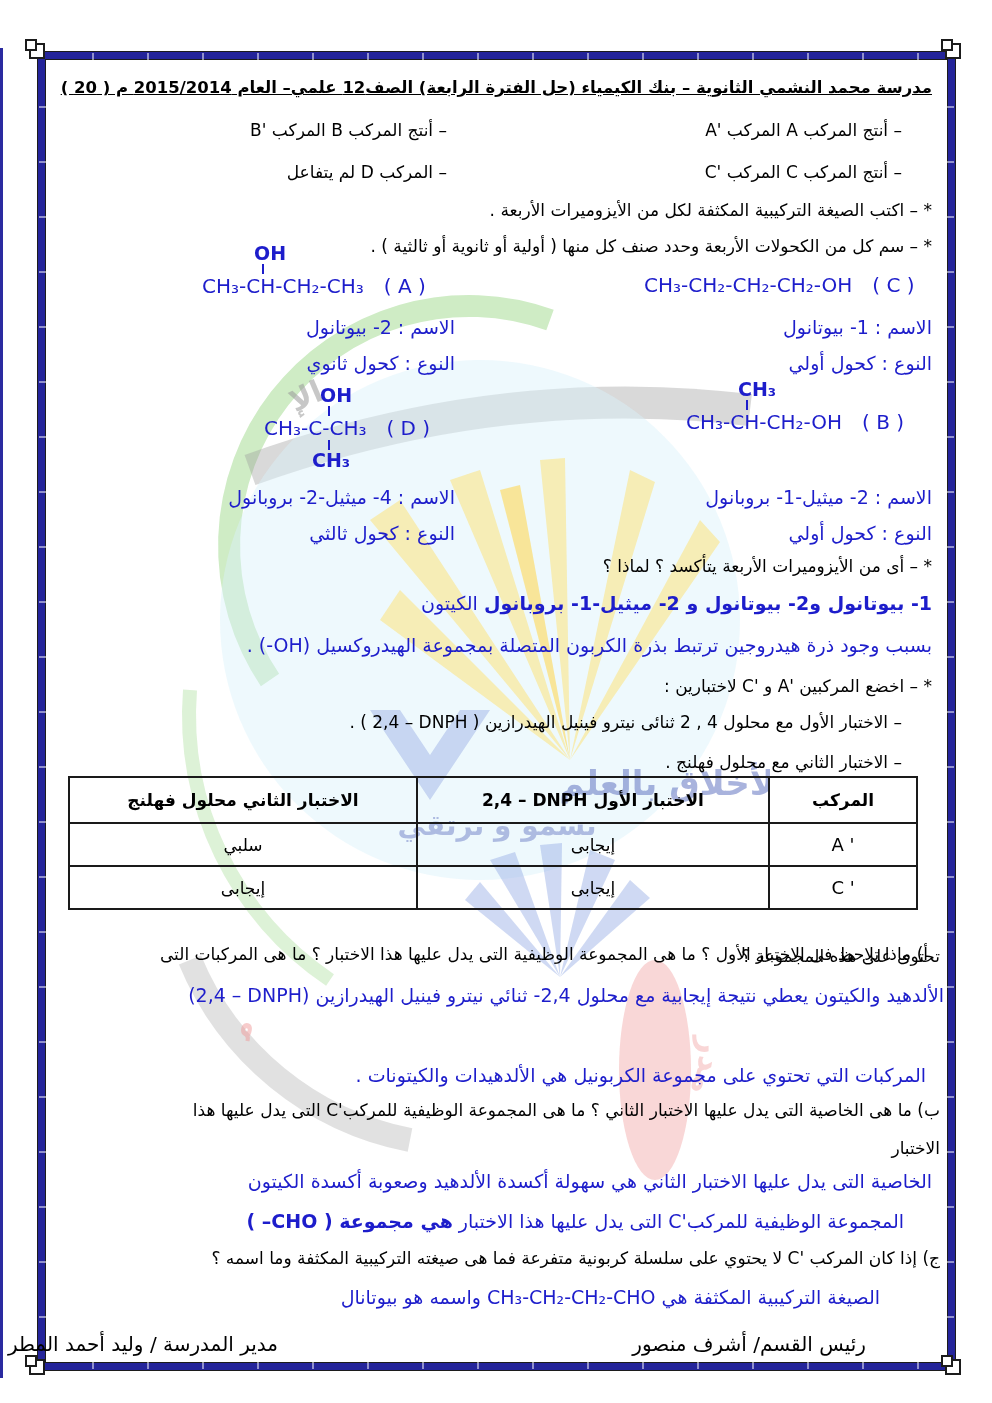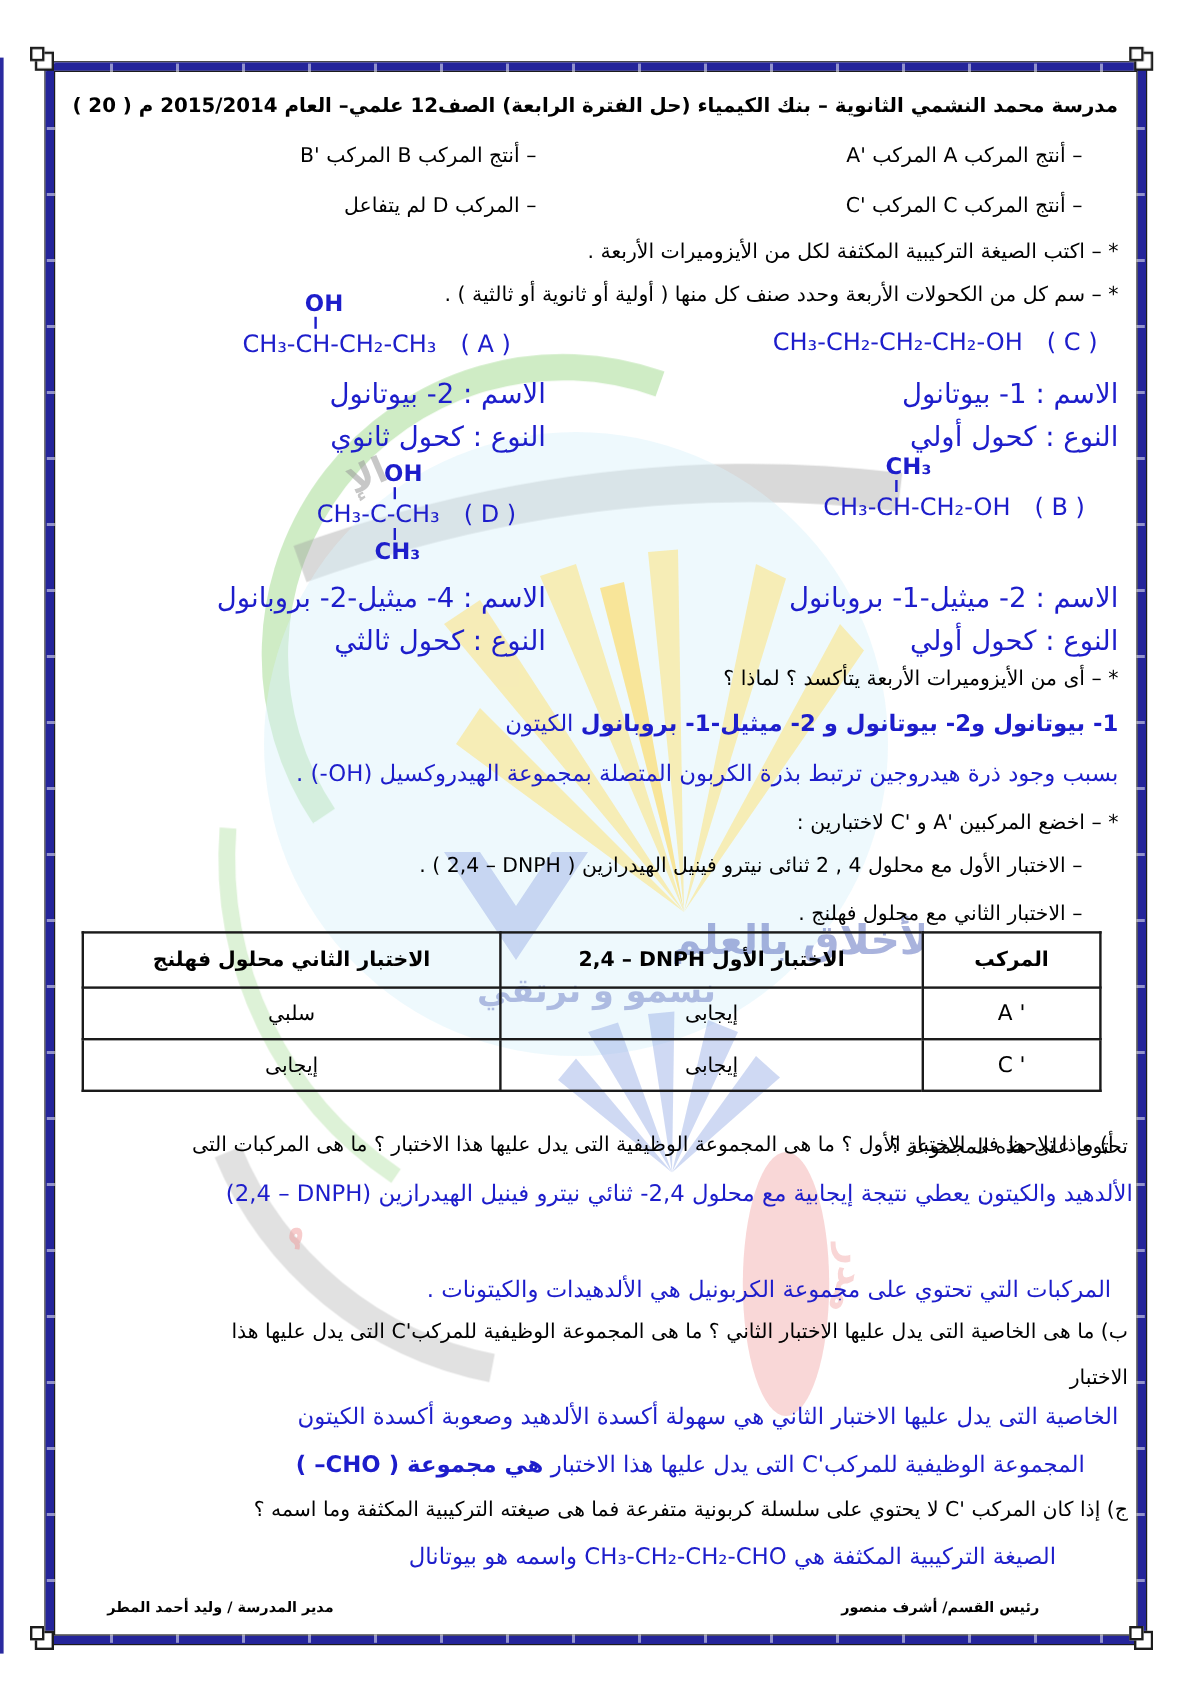--- a/index.html
+++ b/index.html
@@ -13,27 +13,27 @@
   .tick-h{position:absolute;left:1px;right:1px;height:7px;
           background:repeating-linear-gradient(90deg,transparent 0 53px,rgba(255,255,255,.5) 53px 55px);}
   .tick-v{position:absolute;top:1px;bottom:1px;width:7px;
           background:repeating-linear-gradient(180deg,transparent 0 53px,rgba(255,255,255,.5) 53px 55px);}
   .corner{position:absolute;width:12px;height:12px;background:#fff;border:2px solid #1c1c1c;z-index:3;}
   .corner::after{content:"";position:absolute;left:-6px;top:-6px;width:8px;height:8px;
                  background:#fff;border:2px solid #1c1c1c;}
   .scan-edge{position:absolute;left:0;top:48px;width:3px;height:1330px;background:#2a2aa0;z-index:1;}
   
   .row{position:absolute;white-space:nowrap;direction:rtl;color:#000;font-size:17px;z-index:2;}
-  .title{left:60px;right:60px;text-align:center;font-weight:bold;font-size:16.5px;
-         }
+  .title{left:60px;right:60px;text-align:right;font-weight:bold;font-size:16.5px;
+         text-decoration:underline;}
   .ans{font-size:19px;color:#1d1dcb;}
-  .nm{font-size:23px;color:#1d1dcb;}
+  .nm{font-size:19px;color:#1d1dcb;}
   .b{font-weight:bold;}
   .ltr{direction:ltr;unicode-bidi:isolate;display:inline-block;}
-  .foot{font-weight:bold;font-size:12px;}
+  .foot{font-weight:normal;font-size:20px;}
   
   .struct{position:absolute;direction:ltr;text-align:left;color:#1d1dcb;font-size:20px;
           line-height:1.1;z-index:2;}
   .struct .stop{font-weight:bold;font-size:19px;line-height:1;}
   .bond{width:2px;height:10px;background:#1d1dcb;margin:1px 0;}
   .s-label{margin-left:20px;}
   
   .rtable{position:absolute;left:68px;top:776px;width:848px;border-collapse:collapse;
           direction:rtl;z-index:2;table-layout:fixed;}
   .rtable th,.rtable td{border:2px solid #1a1a1a;text-align:center;vertical-align:middle;

